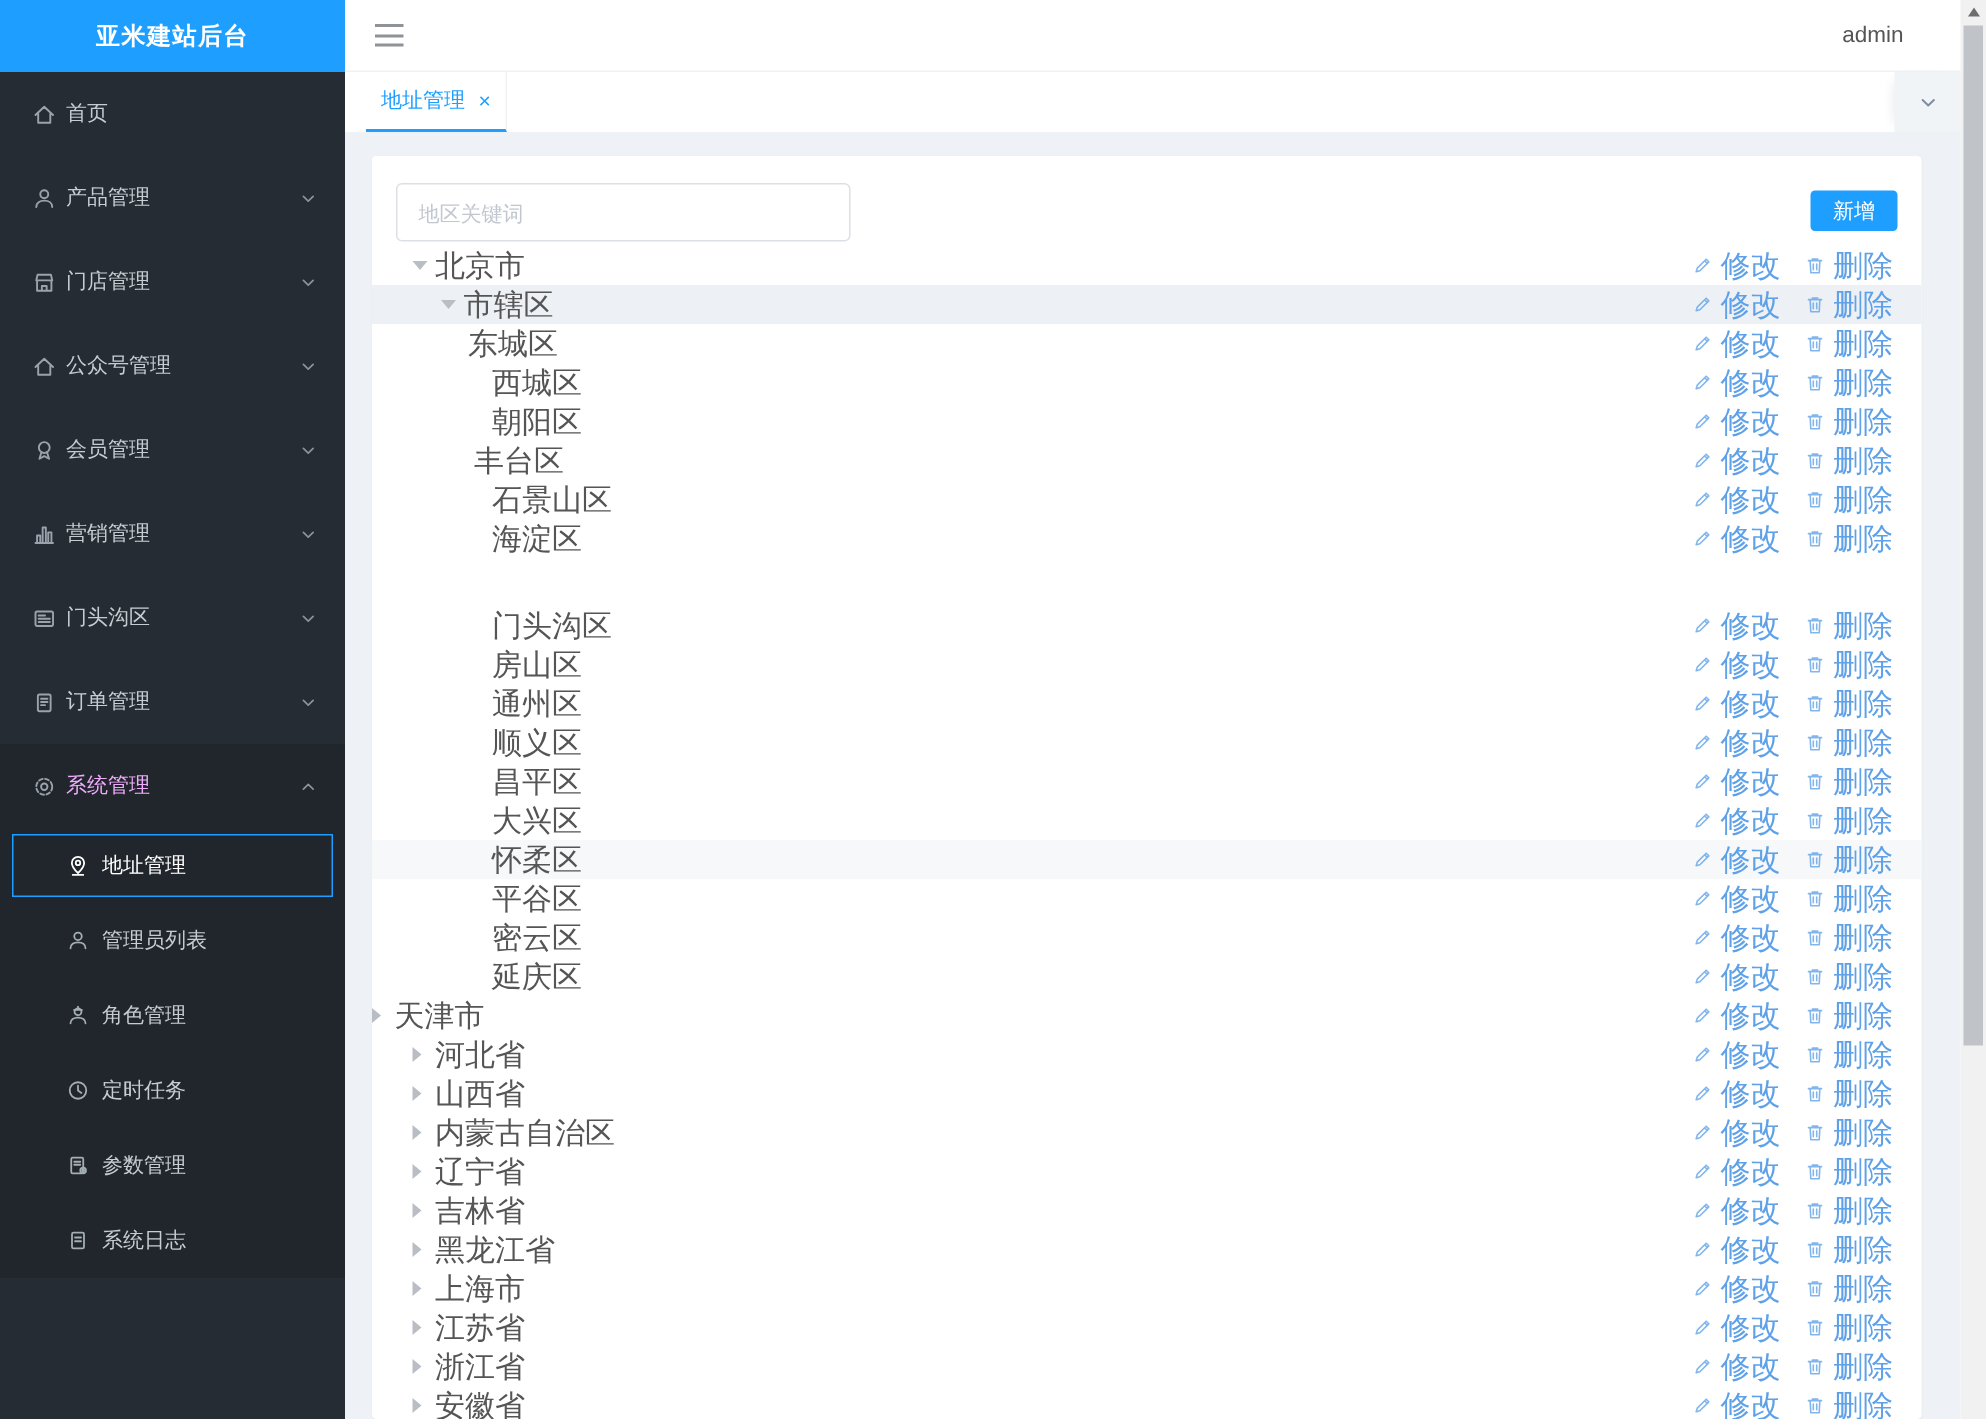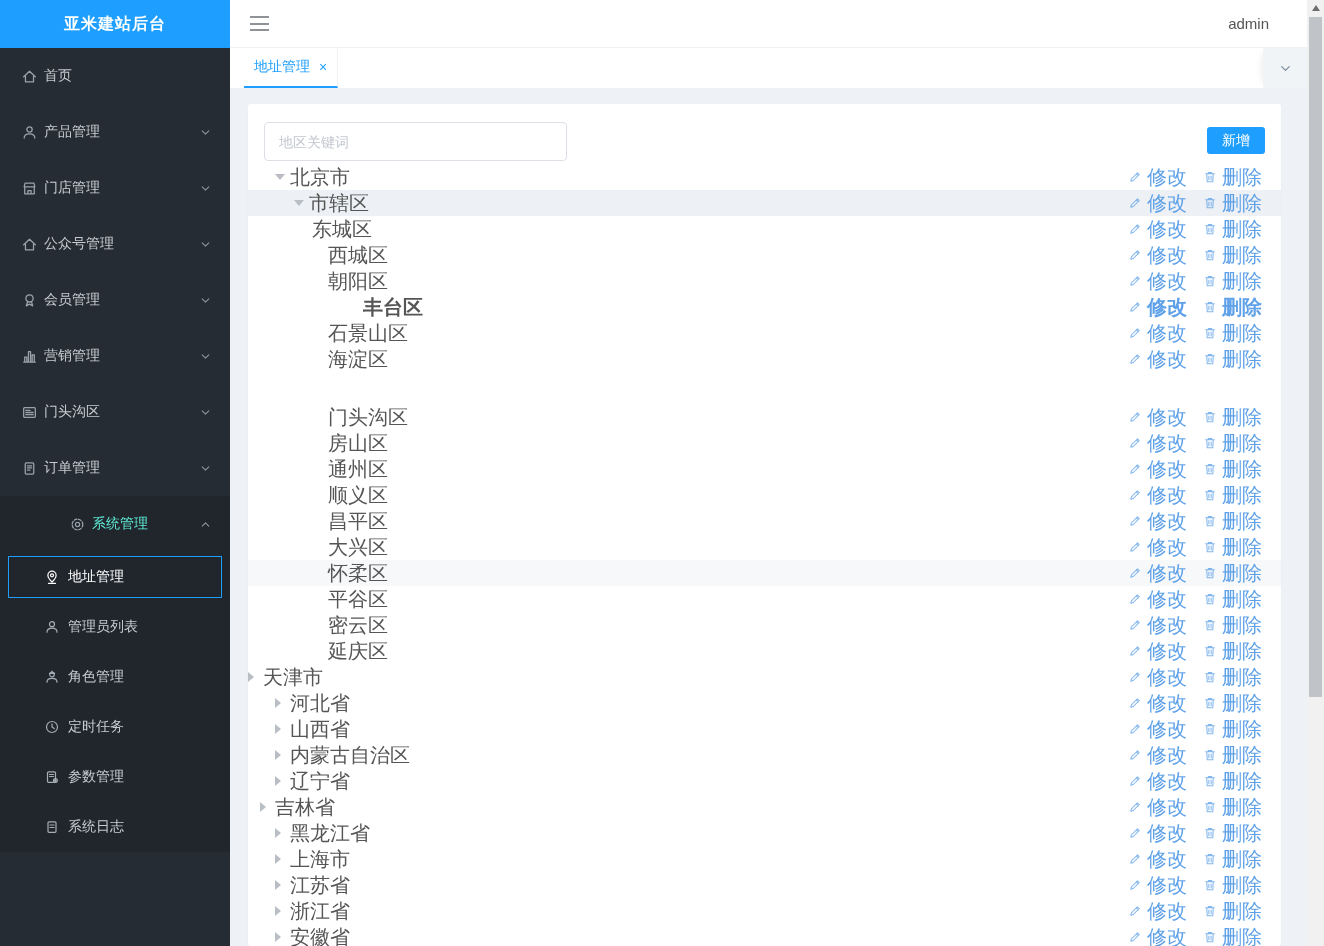--- a/index.html
+++ b/index.html
@@ -12,21 +12,21 @@
     background:#262c33; z-index:3; }
   .logo { height:48px; background:#1e9fff; color:#fff; display:flex;
     align-items:center; justify-content:center; font-size:16px; font-weight:bold;
     letter-spacing:1px; }
   .nav-item { height:56px; display:flex; align-items:center;
     padding:0 18px 0 21px; color:#c6ccd2; font-size:14px; cursor:pointer; }
   .nav-item .nicon { width:17px; height:17px; margin-right:6px; color:#9aa3ac; flex:none; }
   .nav-item .nlabel { flex:1; }
   .chev { width:13px; height:13px; color:#8b939b; flex:none; }
   .expanded-group { background:#21262d; }
-  .expanded-group .nav-item { color:#5eead4;margin-left:48px; }
+  .expanded-group .nav-item { color:#f0abfc; }
   .sub-item { height:50px; display:flex; align-items:center; padding-left:44px;
     color:#c6ccd2; font-size:14px; cursor:pointer; }
   .sub-item .nicon { width:16px; height:16px; margin-right:8px; color:#a5adb5; flex:none; }
   .sub-item.selected { height:42px; margin:4px 8px; padding-left:35px;
     border:1px solid #1e9fff; color:#fff; }
   .sub-item.selected .nicon { color:#fff; }
 
   
   .main { position:absolute; left:230px; top:0; right:17px; height:100%; }
   .topbar { height:48px; background:#fff; border-bottom:1px solid #f1f1f1;
@@ -455,21 +455,21 @@
         <span class="a-label edit-label">修改</span>
       </span>
       <span class="action">
         <svg class="aicon stroke">
                     <use href="#i-trash"></use>
                   </svg>
         <span class="a-label delete-label">删除</span>
       </span>
     </span>
   </div>
-            <div class="tree-row" style="padding-left: 100px; font-weight: bold;">
+            <div class="tree-row" style="padding-left: 53px;">
     <span class="arrow">
                 <i></i>
               </span>
     <span class="row-label">丰台区</span>
     <span class="row-actions">
       <span class="action">
         <svg class="aicon stroke">
                     <use href="#i-pencil"></use>
                   </svg>
         <span class="a-label edit-label">修改</span>
@@ -815,21 +815,21 @@
         <span class="a-label edit-label">修改</span>
       </span>
       <span class="action">
         <svg class="aicon stroke">
                     <use href="#i-trash"></use>
                   </svg>
         <span class="a-label delete-label">删除</span>
       </span>
     </span>
   </div>
-            <div class="tree-row" style="padding-left: 12px;">
+            <div class="tree-row" style="padding-left: 27px;">
     <span class="arrow right">
                 <i></i>
               </span>
     <span class="row-label">吉林省</span>
     <span class="row-actions">
       <span class="action">
         <svg class="aicon stroke">
                     <use href="#i-pencil"></use>
                   </svg>
         <span class="a-label edit-label">修改</span>

